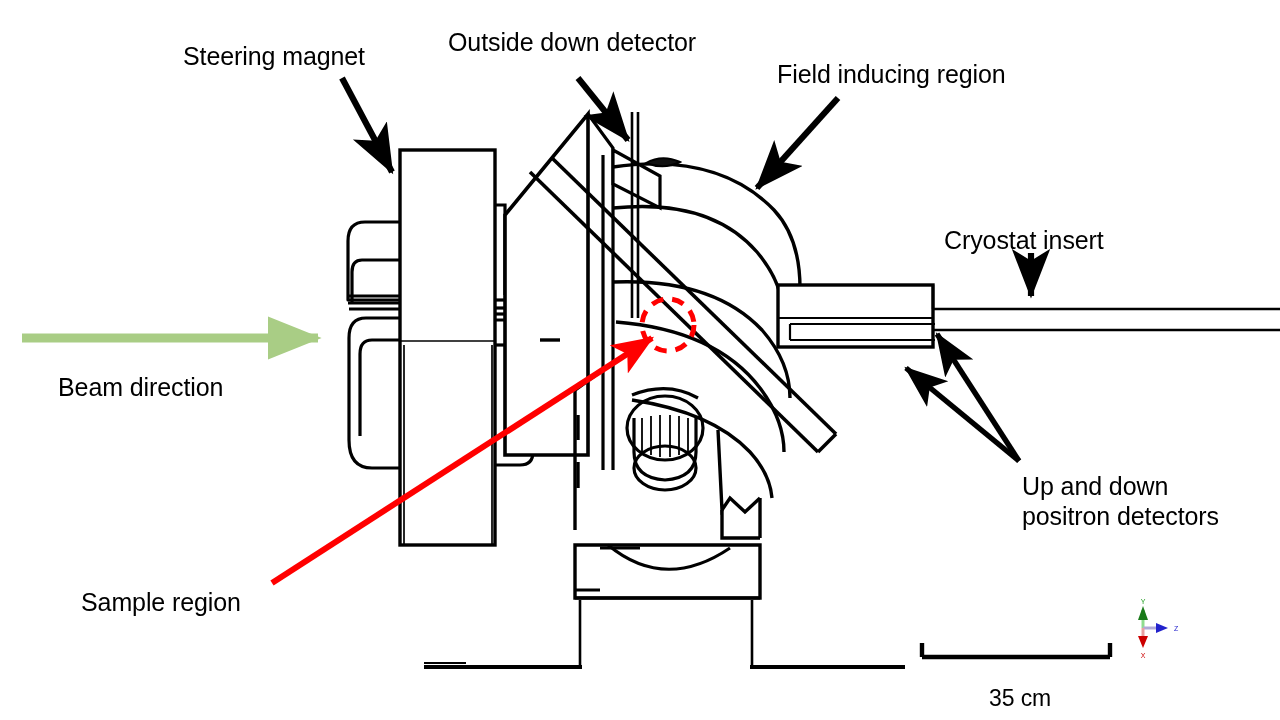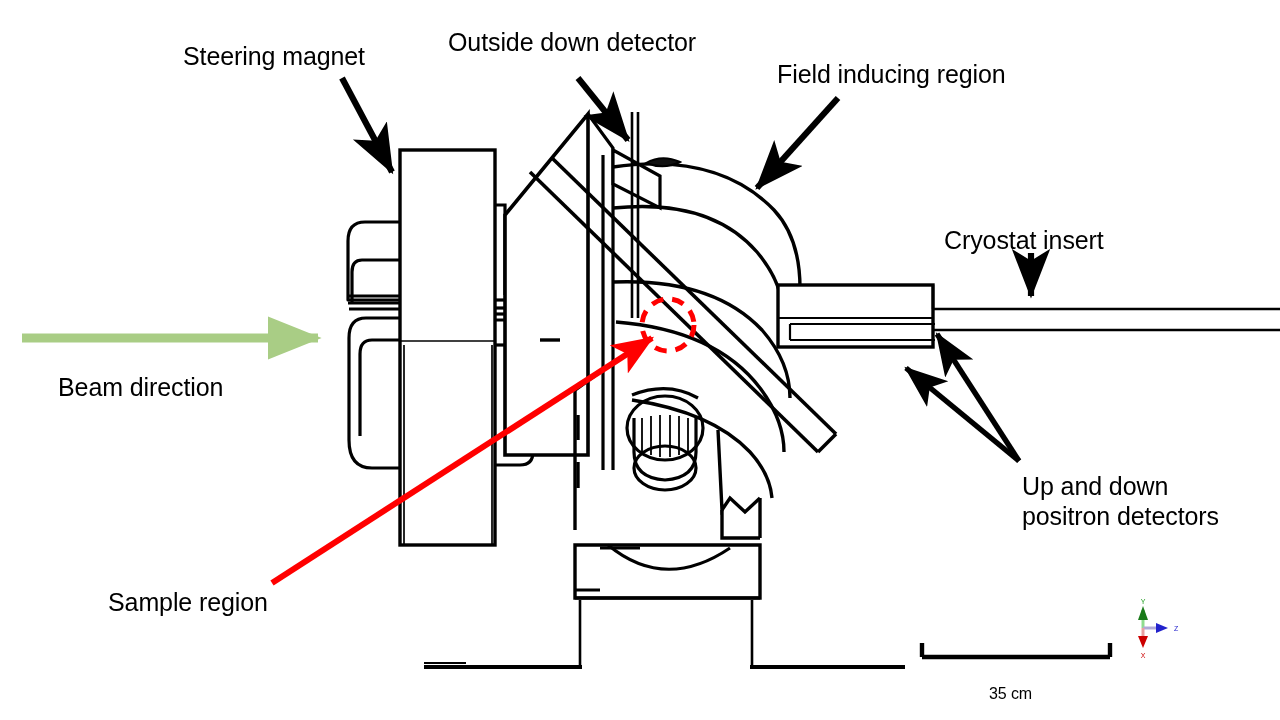--- a/index.html
+++ b/index.html
@@ -29,21 +29,21 @@
   .label {
     position: absolute;
     color: #000000;
     font-family: "Liberation Sans", sans-serif;
     font-size: 25px;
     line-height: 1.18;
     white-space: pre;
     letter-spacing: -0.1px;
   }
   .label.small {
-    font-size: 16px;
+    font-size: 23px;
   }
   .axis-label {
     font-family: "Liberation Sans", sans-serif;
     font-size: 7px;
   }
 </style>
 </head>
 <body>
 
 <div id="figure-root">
@@ -247,17 +247,17 @@
 
   <div class="label" style="left:777px; top:60px;">Field inducing region</div>
 
   <div class="label" style="left:944px; top:214px;margin-top:12px;">Cryostat insert</div>
 
   <div class="label" style="left:1022px; top:472px;">Up and down
 positron detectors</div>
 
   <div class="label" style="left:58px; top:373px;">Beam direction</div>
 
-  <div class="label" style="left:108px; top:588px;">Sample region</div>
+  <div class="label" style="left:81px; top:588px;">Sample region</div>
 
   <div class="label small" style="left:989px; top:685px;">35 cm</div>
 
 </div>
 
 </body></html>

